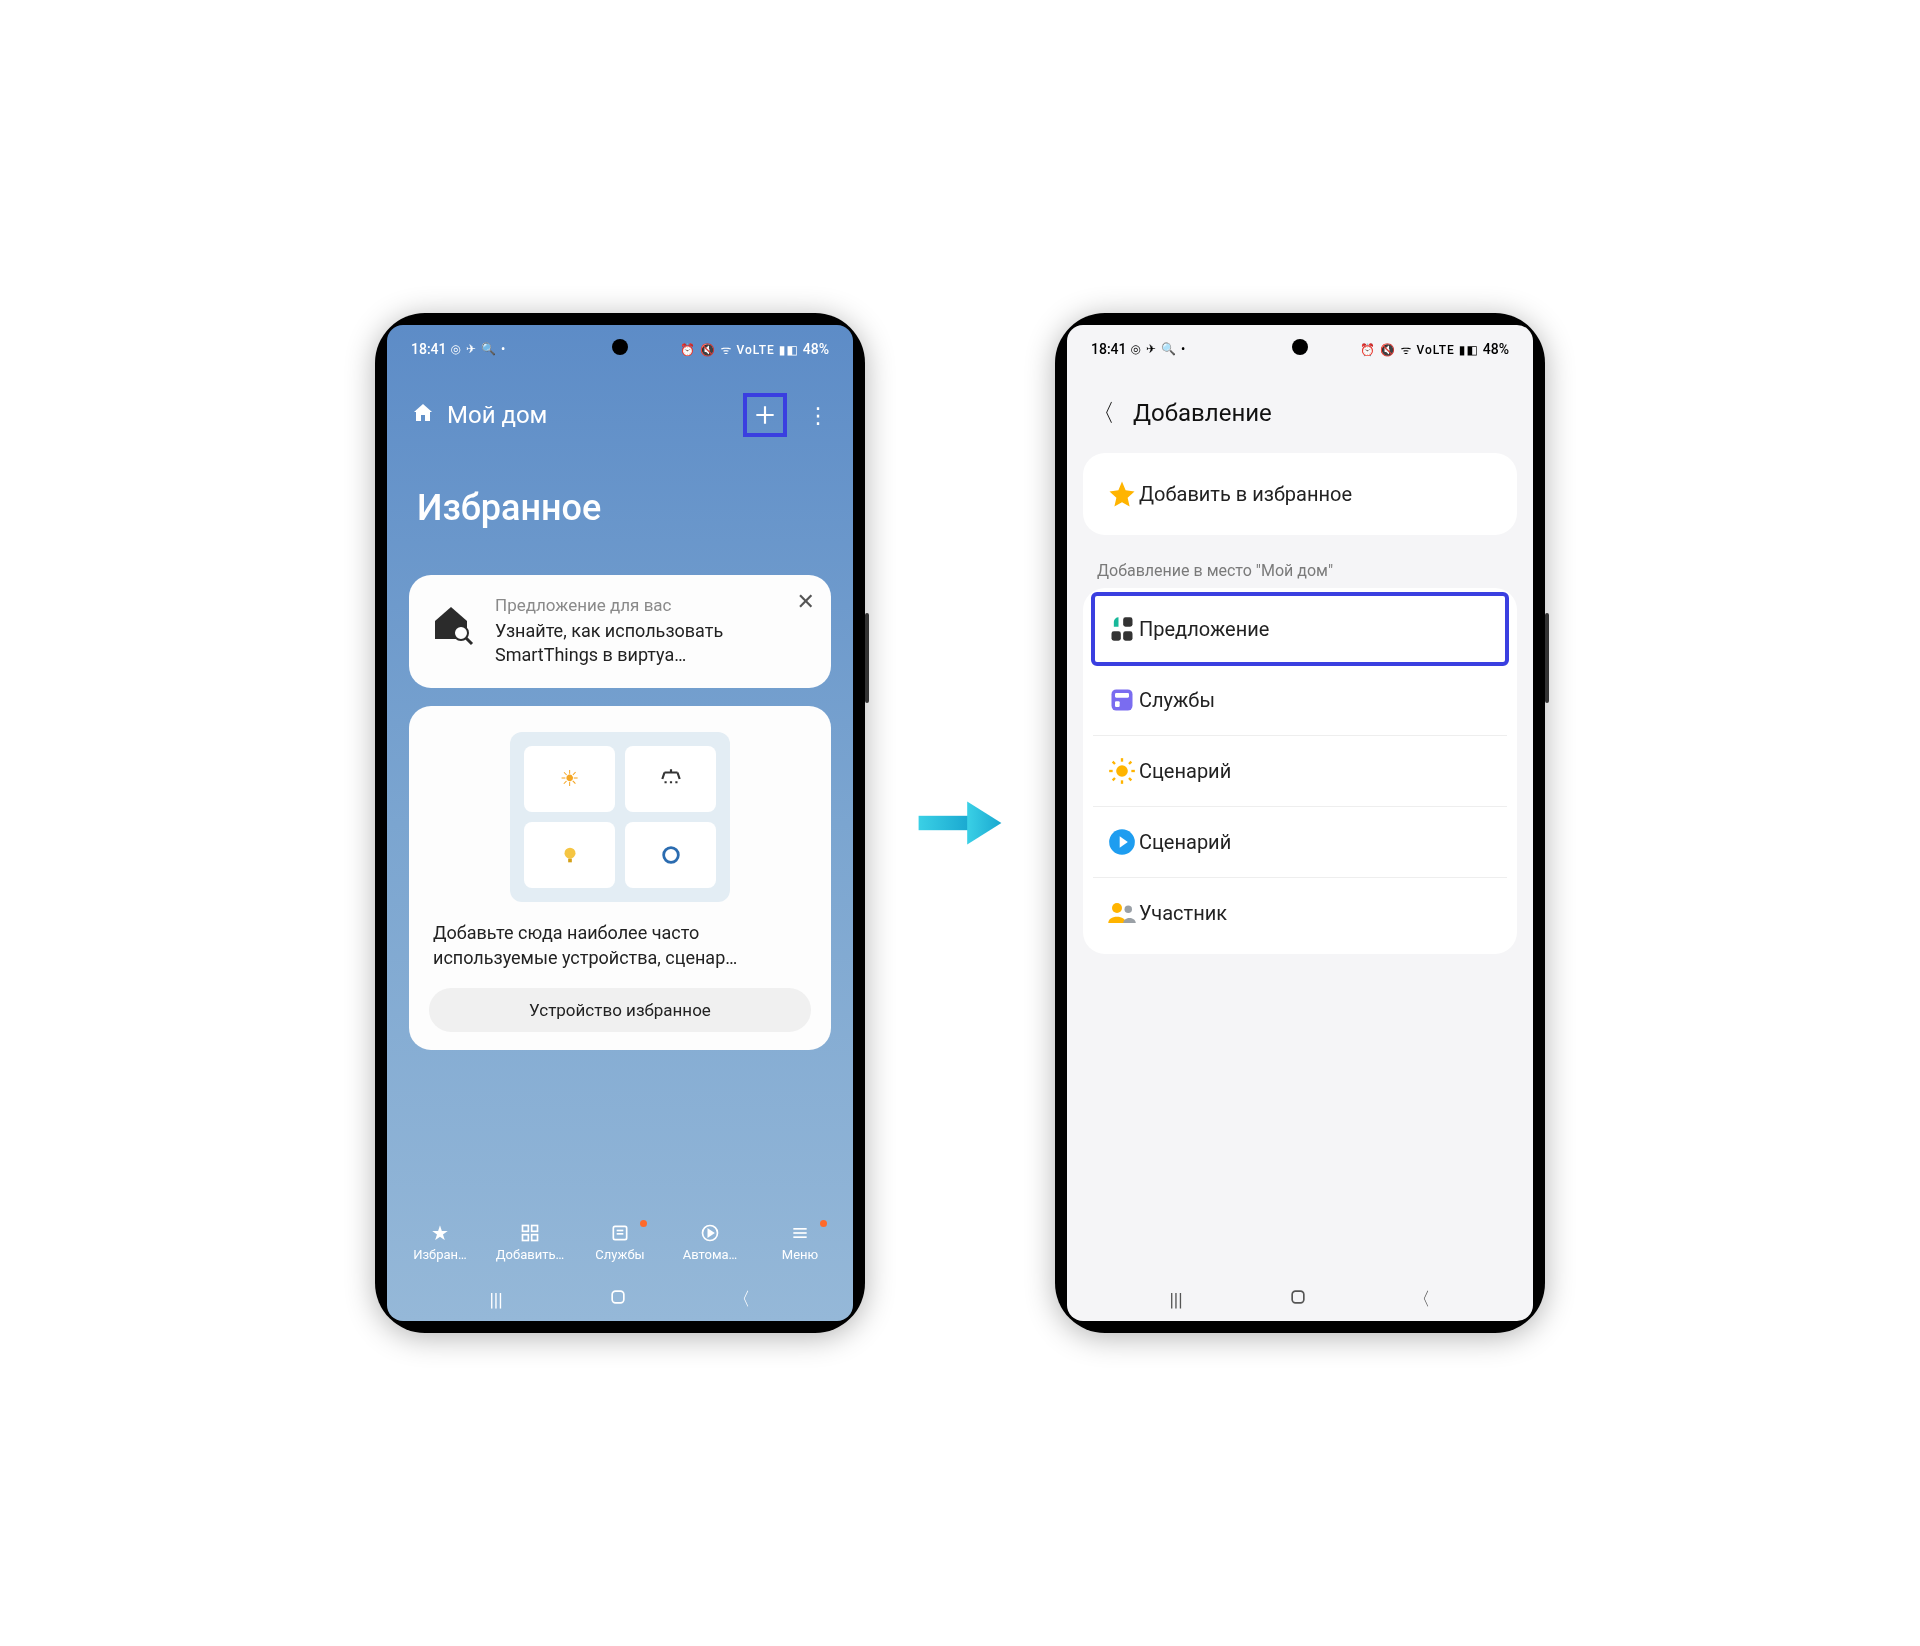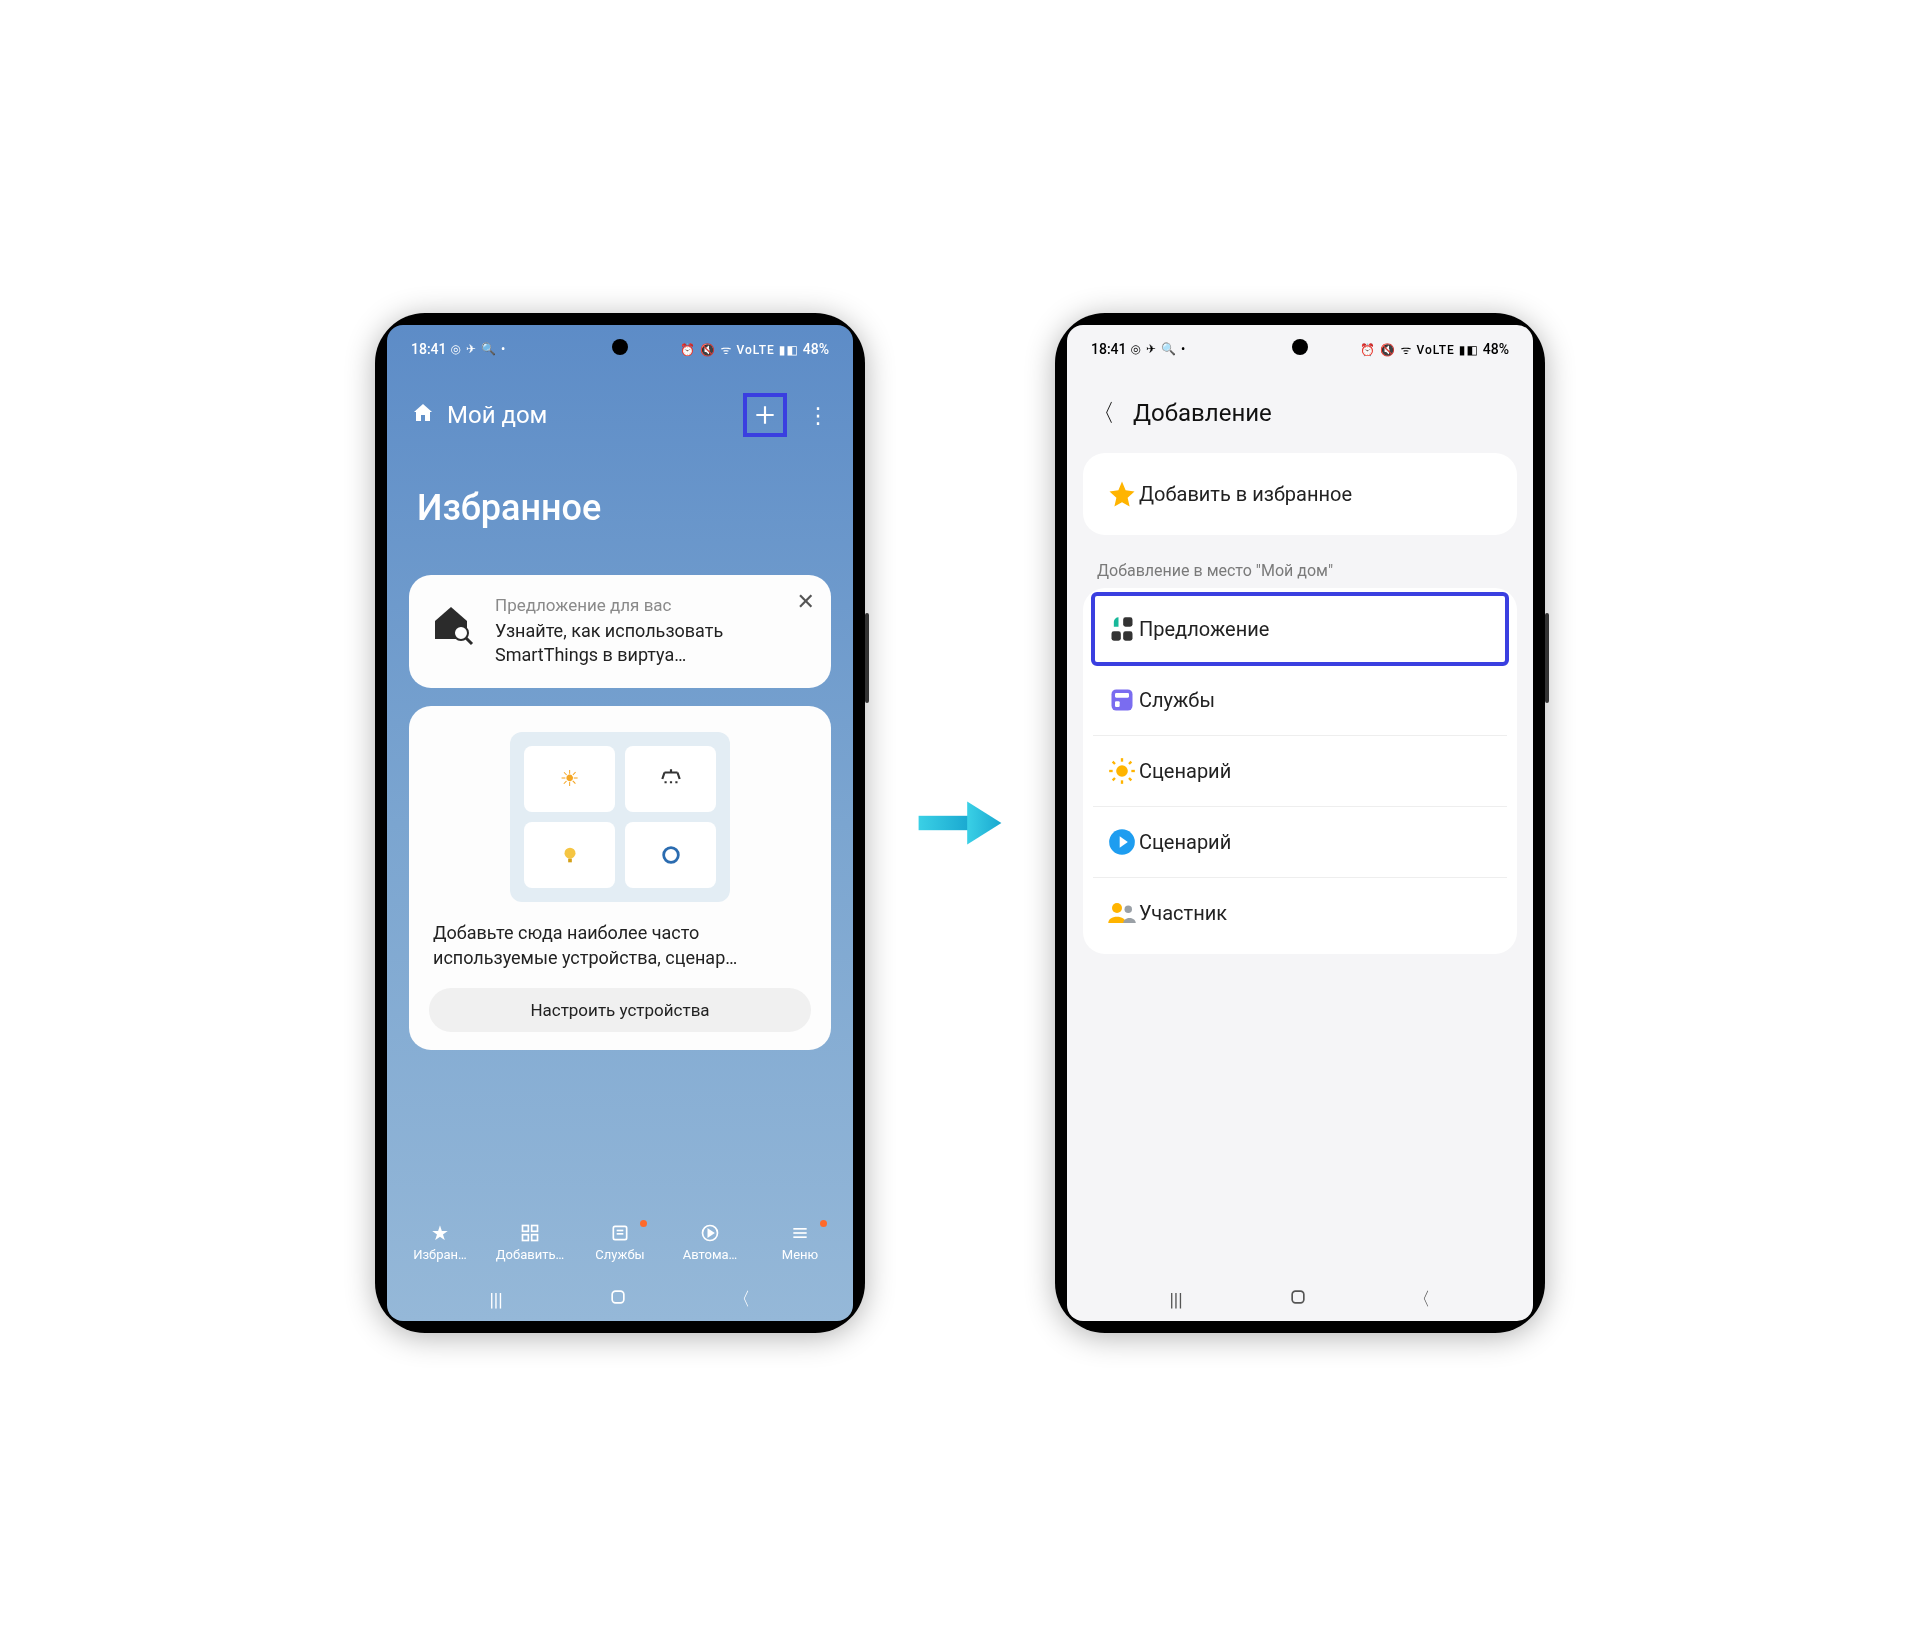--- a/index.html
+++ b/index.html
@@ -260,21 +260,21 @@
                 <rect x="10" y="16" width="4" height="4" fill="#d4a017"></rect>
               </svg>
           </div>
           <div class="promo-tile">
             <svg width="22" height="22" viewBox="0 0 24 24" fill="none" stroke="#2b6cb0" stroke-width="3">
                 <circle cx="12" cy="12" r="8"></circle>
               </svg>
           </div>
         </div>
         <div class="promo-text">Добавьте сюда наиболее часто используемые устройства, сценар…</div>
-        <div class="promo-btn">Настроить устройства</div>
+        <div class="promo-btn">Устройство избранное</div>
       </div>
 
     </div>
 
     <div class="bottom-nav">
       <div class="nav-item">
         <span class="ico">★</span>
         <span>Избран…</span>
       </div>
       <div class="nav-item">

